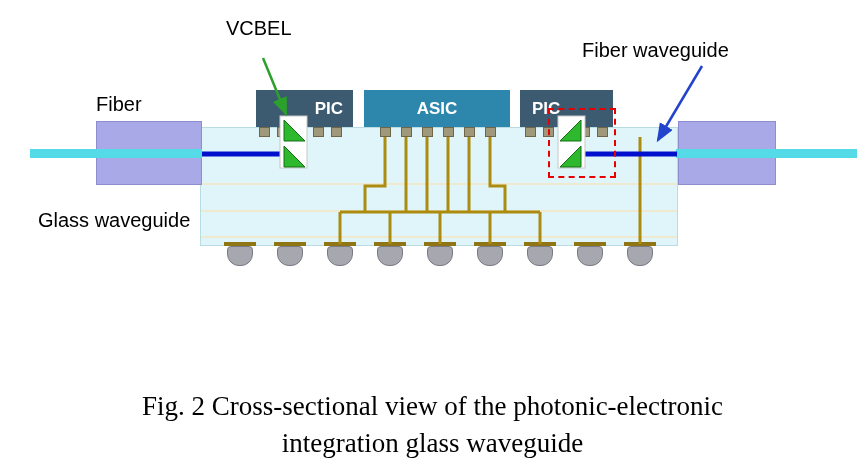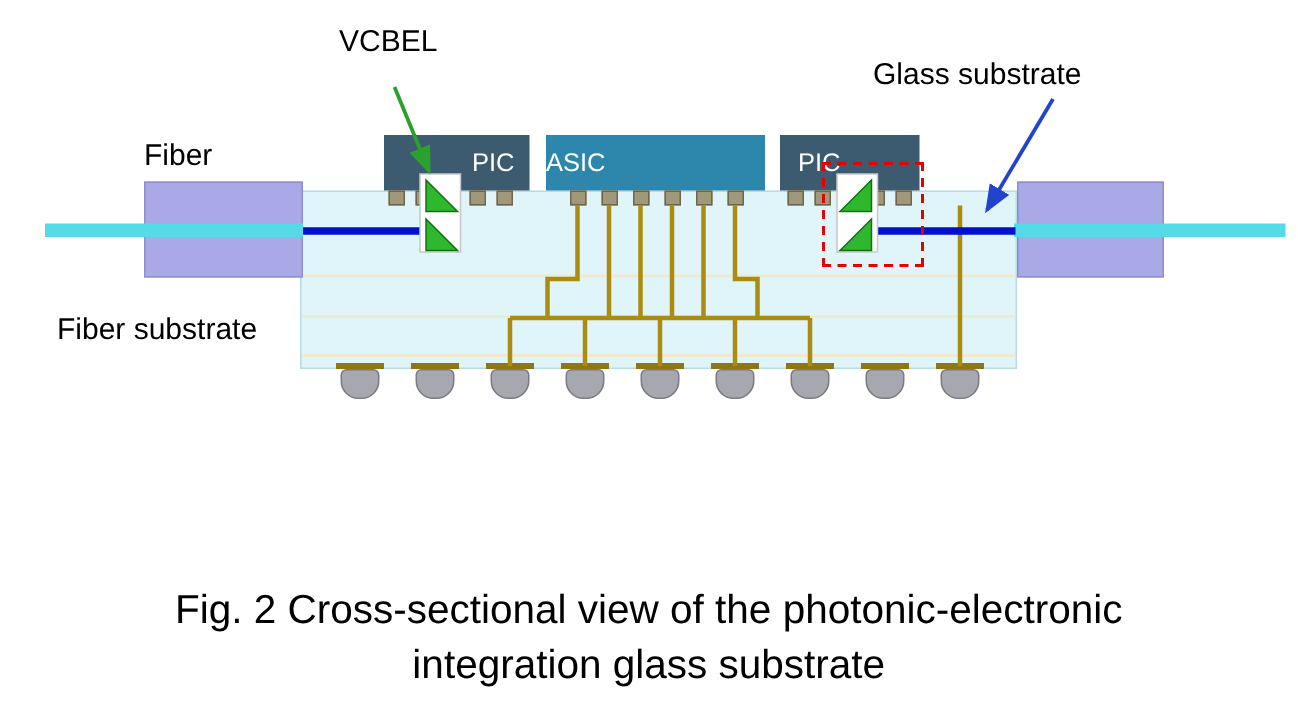--- a/index.html
+++ b/index.html
@@ -19,23 +19,23 @@
 
   
   .glass-substrate { position:absolute; left:200px; top:127px; width:478px; height:119px;
     background:var(--glass-substrate,#dff5f9); border:1px solid #b9dce2;
     box-sizing:border-box; z-index:1; }
   .glass-layer-line { position:absolute; left:0; width:100%; height:2px;
     background:#efe9cf; }
 
   
   .chip { position:absolute; top:90px; height:37px; display:flex; align-items:center;
-    color:#ffffff; font-size:17px; font-weight:normal; z-index:6; box-sizing:border-box; }
+    color:#ffffff; font-size:17px; font-weight:bold; z-index:6; box-sizing:border-box; }
   .chip.pic { background:var(--pic-chip,#3c5a70); }
-  .chip.asic { background:var(--asic-chip,#2d86ab); }
+  .chip.asic { background:var(--asic-chip,#2d86ab); justify-content:center; }
   .chip.pic-left  { justify-content:flex-end; padding-right:10px; }
   .chip.pic-right { justify-content:flex-start; padding-left:12px; }
 
   
   .chip-bump { position:absolute; top:127px; width:11px; height:10px;
     background:#a0987a; border:1px solid #6f6649; box-sizing:border-box; z-index:7; }
 
   
   .bga-pad { position:absolute; top:242px; width:32px; height:4px;
     background:var(--gold-pad,#8f7514); z-index:7; }
@@ -63,21 +63,21 @@
   
   .highlight-box { position:absolute; left:548px; top:108px; width:68px; height:70px;
     border:2px dashed var(--highlight-red,#e80000); box-sizing:border-box;
     background:transparent; z-index:9; }
 
   
   .lbl { position:absolute; font-size:20px; line-height:1.2; color:#000; z-index:10; }
 
   
   .caption { position:absolute; left:0; top:388px; width:100%; text-align:center;
-    font-family:Liberation Sans, sans-serif; font-size:27px; line-height:37px;
+    font-family:Liberation Serif, serif; font-size:27px; line-height:37px;
     color:#000; z-index:10; }
 </style>
 </head>
 <body>
 
 <div class="stage">
 
 
   <div class="glass-substrate">
     <div class="glass-layer-line" style="top:55px"></div>
@@ -180,22 +180,22 @@
       <polygon points="581,146 560,167 581,167" class="mirror"></polygon>
     </g>
 
     <line x1="263" y1="58" x2="286" y2="114" class="arrow-green" marker-end="url(#ah-green)"></line>
     <line x1="702" y1="66" x2="658" y2="140" class="arrow-blue" marker-end="url(#ah-blue)"></line>
   </svg>
 
   <div class="highlight-box"></div>
 
   <div class="lbl" style="left:226px;top:16px">VCBEL</div>
-  <div class="lbl" style="left:582px;top:38px">Glass substrate</div>
+  <div class="lbl" style="left:582px;top:38px">Fiber waveguide</div>
   <div class="lbl" style="left:96px;top:92px">Fiber</div>
-  <div class="lbl" style="left:38px;top:208px">Fiber substrate</div>
+  <div class="lbl" style="left:38px;top:208px">Glass waveguide</div>
 
   <div class="caption">
     <div>Fig. 2 Cross-sectional view of the photonic-electronic</div>
-    <div>integration glass substrate</div>
+    <div>integration glass waveguide</div>
   </div>
 
 </div>
 
 </body></html>

